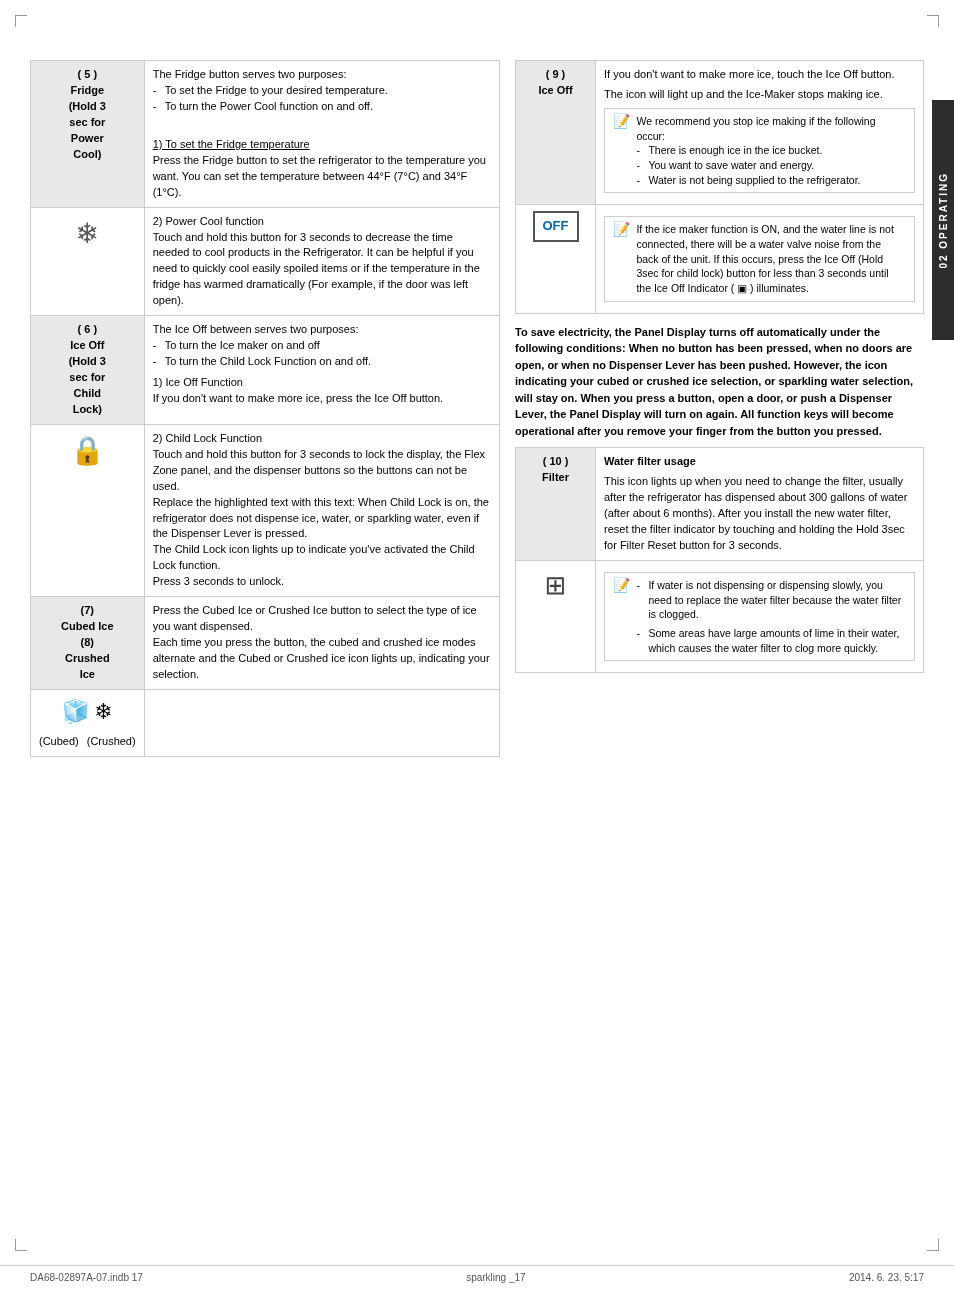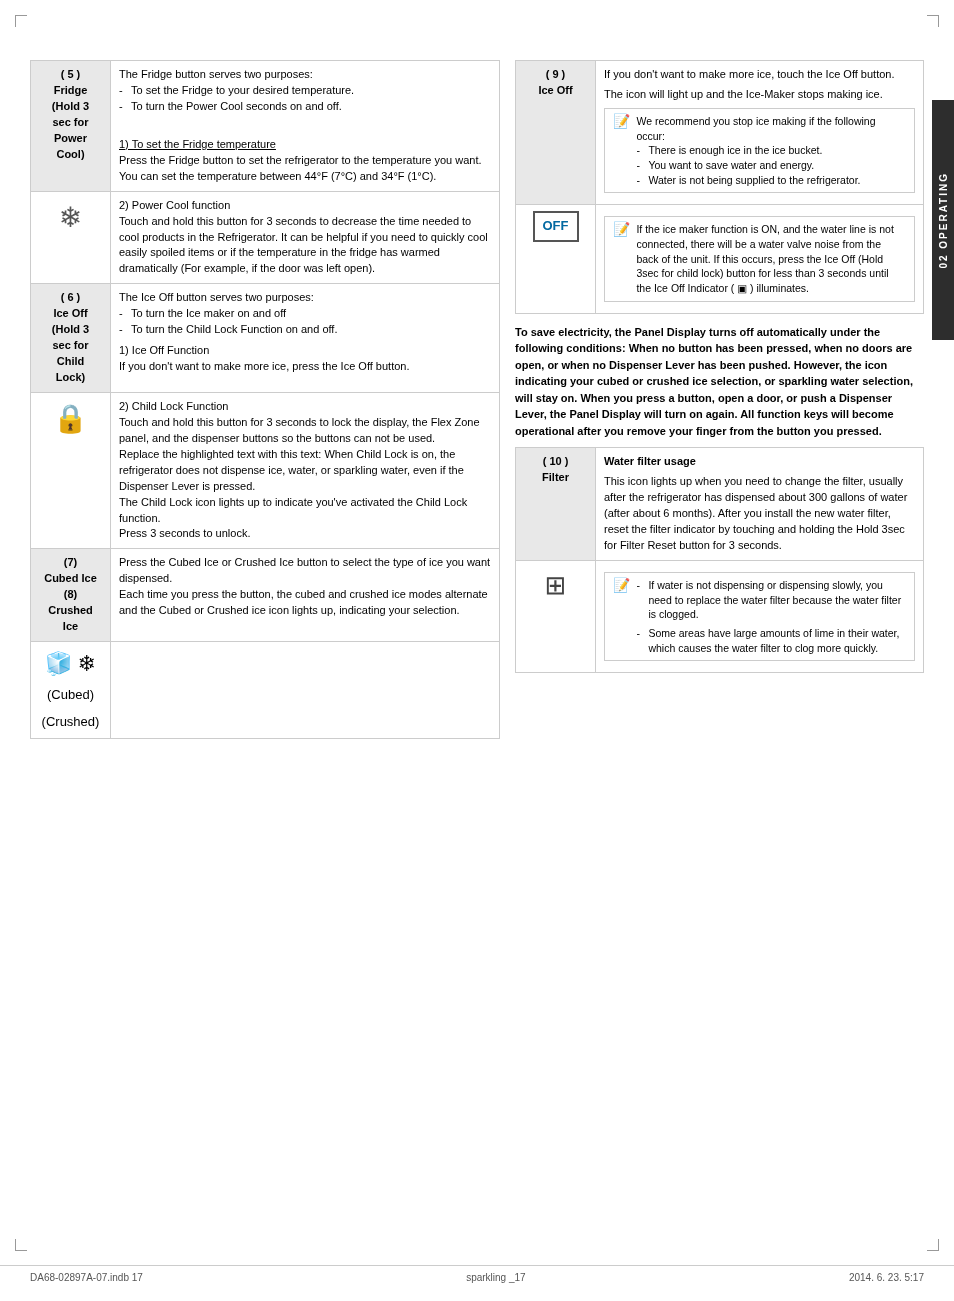--- a/index.html
+++ b/index.html
@@ -237,42 +237,42 @@
 
         <tbody>
             <tr>
           <td class="label-cell">
             ( 5 )<br>Fridge<br>(Hold 3<br>sec for<br>Power<br>Cool)
           </td>
           <td class="content-cell" colspan="2">
             <div>The Fridge button serves two purposes:</div>
             <ul>
               <li>To set the Fridge to your desired temperature.</li>
-              <li>To turn the Power Cool seconds on and off.</li>
+              <li>To turn the Power Cool function on and off.</li>
             </ul>
             <div style="margin-top:22px;text-decoration:underline;">1)  To set the Fridge temperature</div>
             <div>Press the Fridge button to set the refrigerator to the temperature you want. You can set the temperature between 44°F (7°C) and 34°F (1°C).</div>
           </td>
         </tr>
         <tr>
           <td class="icon-cell">
             <div class="snowflake-icon">❄</div>
           </td>
           <td class="content-cell" colspan="2">
             <div>2)  Power Cool function</div>
             <div>Touch and hold this button for 3 seconds to decrease the time needed to cool products in the Refrigerator. It can be helpful if you need to quickly cool easily spoiled items or if the temperature in the fridge has warmed dramatically (For example, if the door was left open).</div>
           </td>
         </tr>
 
         <tr>
           <td class="label-cell">
             ( 6 )<br>Ice Off<br>(Hold 3<br>sec for<br>Child<br>Lock)
           </td>
           <td class="content-cell" colspan="2">
-            <div>The Ice Off button serves two purposes:</div>
+            <div>The Ice Off between serves two purposes:</div>
             <ul>
               <li>To turn the Ice maker on and off</li>
               <li>To turn the Child Lock Function on and off.</li>
             </ul>
             <div style="margin-top:5px;">1)  Ice Off Function</div>
             <div>If you don't want to make more ice, press the Ice Off button.</div>
           </td>
         </tr>
         <tr>
           <td class="icon-cell">
@@ -296,21 +296,21 @@
             Each time you press the button, the cubed and crushed ice modes alternate and the Cubed or Crushed ice icon lights up, indicating your selection.</div>
           </td>
         </tr>
         <tr>
           <td class="icon-cell">
             <div class="ice-icons">
               <div style="display:flex; gap:5px; justify-content:center;">
                 <span style="font-size:22px;">🧊</span>
                 <span style="font-size:22px;">❄</span>
               </div>
-              <div style="display:flex; gap:8px; font-size:13px; margin-top:2px;flex-direction:column;">
+              <div style="display:flex; gap:8px; font-size:11px; margin-top:2px;">
                 <span>(Cubed)</span>
                 <span>(Crushed)</span>
               </div>
             </div>
           </td>
           <td style="border:1px solid #ccc;"></td>
         </tr>
       </tbody>
         </table>
     </div>

